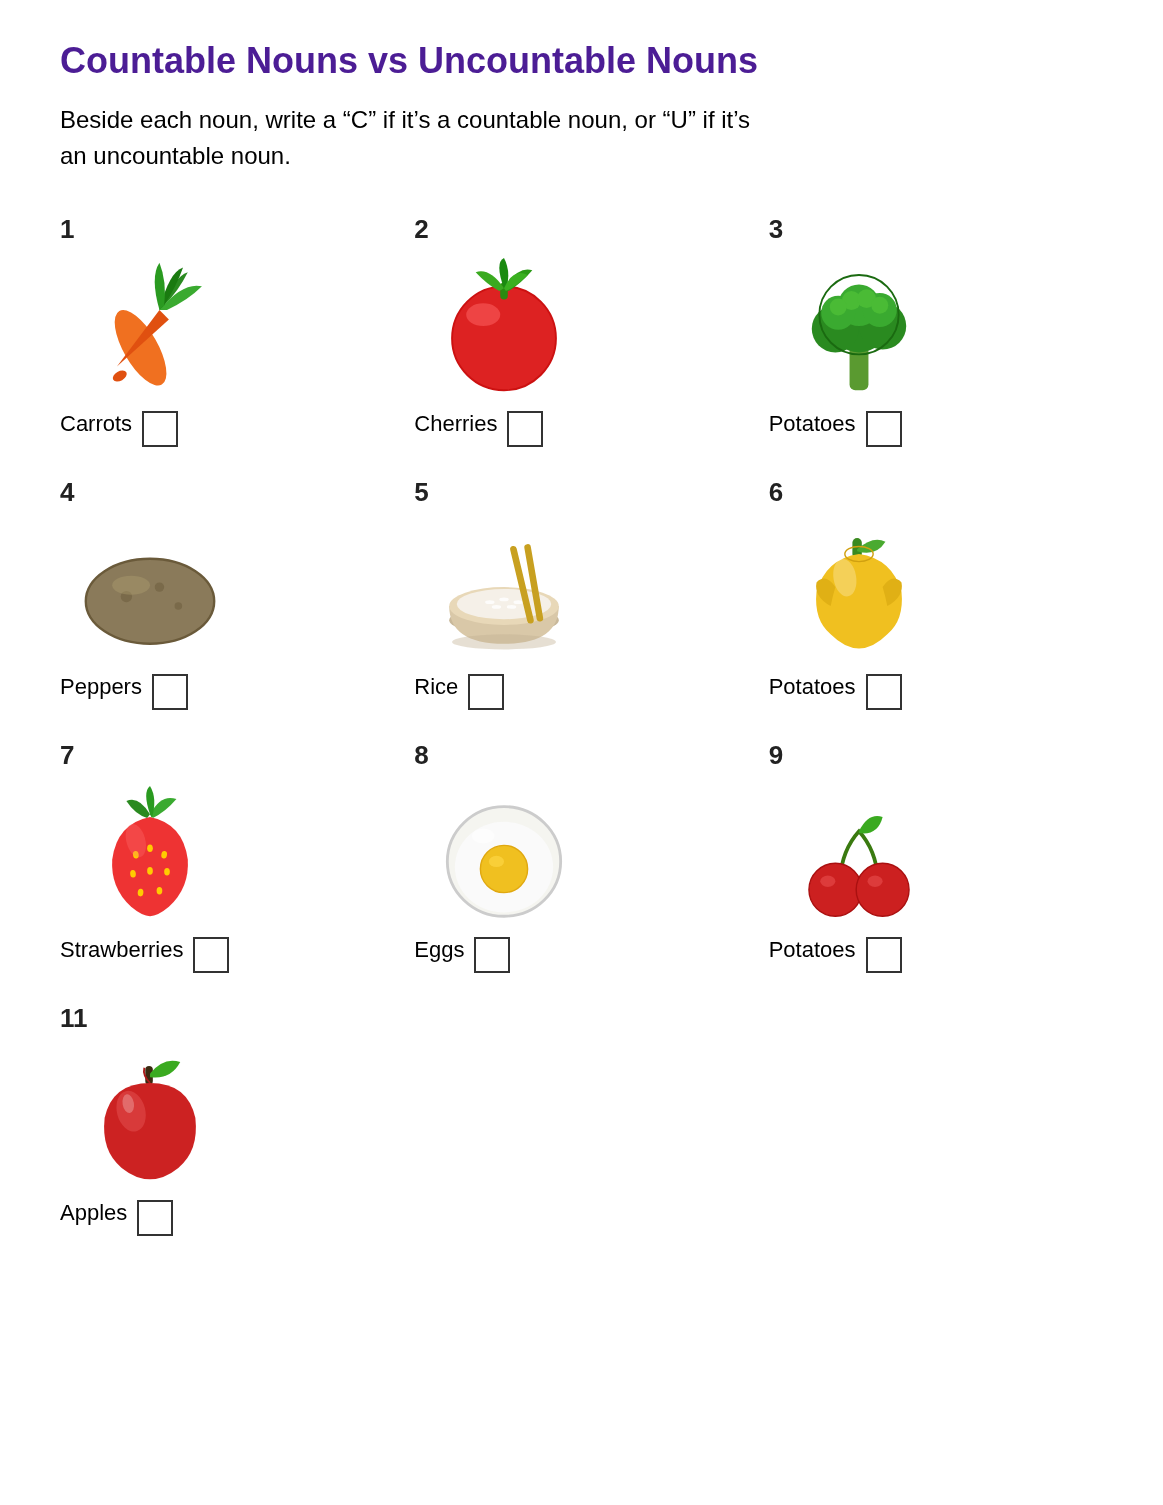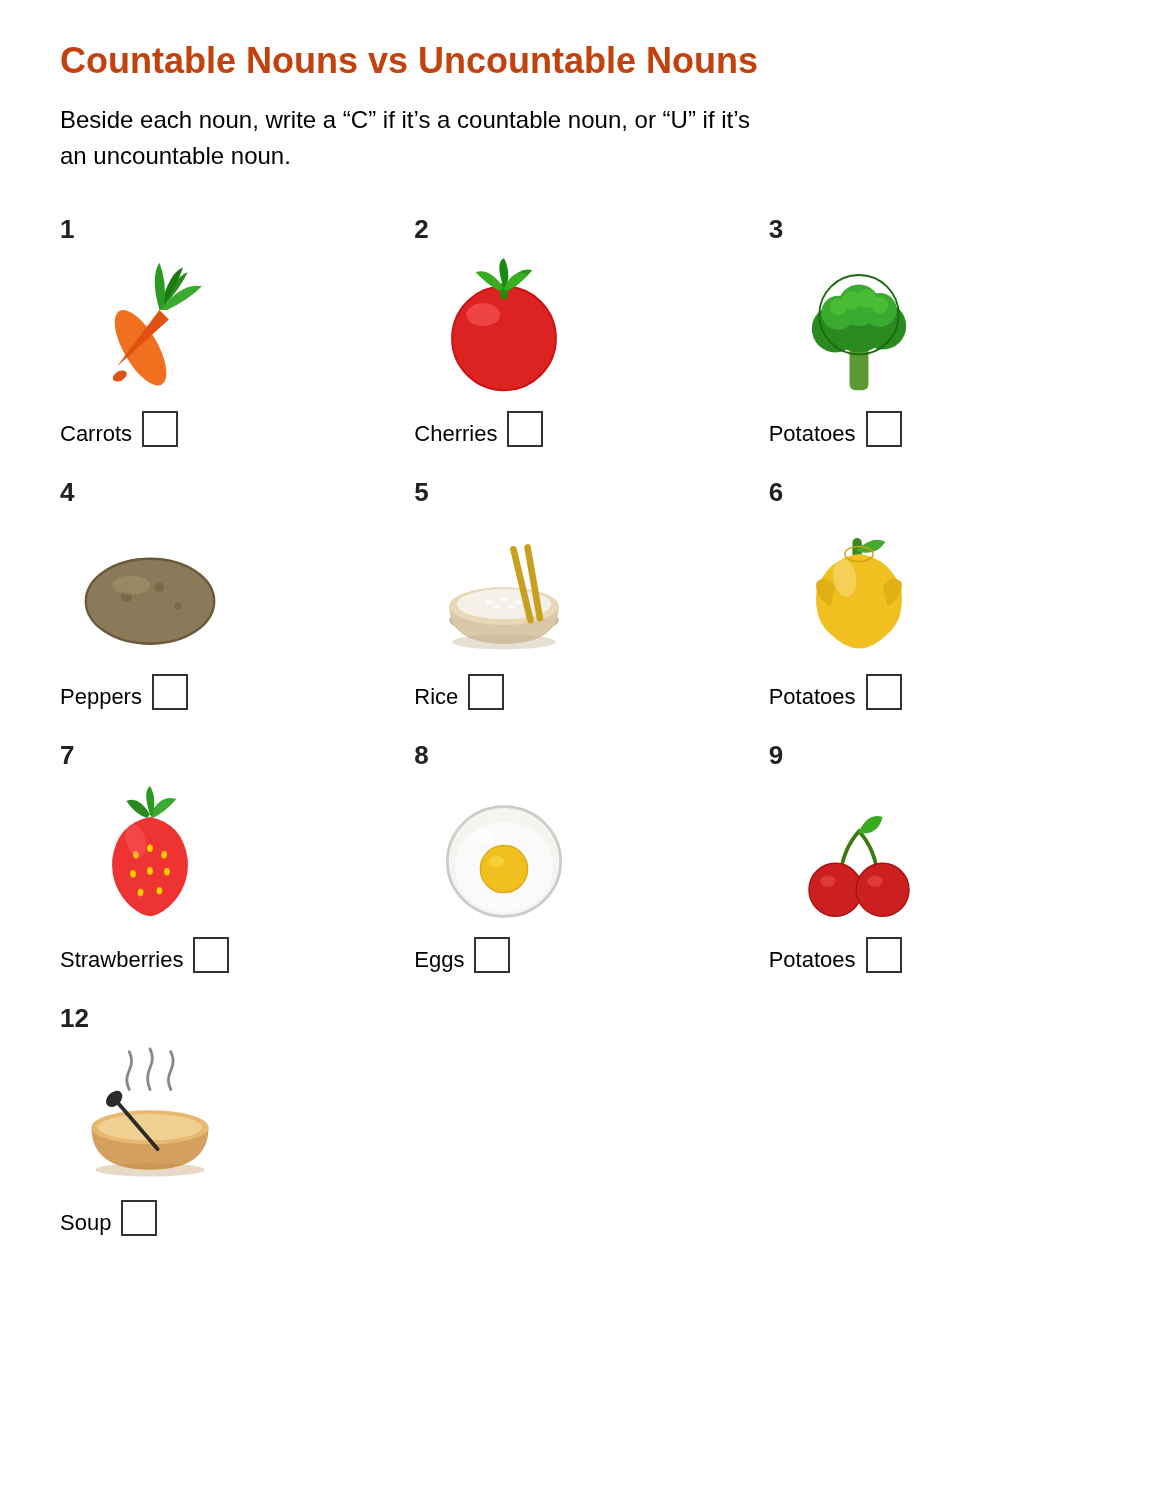--- a/index.html
+++ b/index.html
@@ -4,21 +4,21 @@
   <style>
     * { box-sizing: border-box; margin: 0; padding: 0; }
     body {
       background: #fff;
       font-family: Arial, sans-serif;
       width: 1163px;
       min-height: 1505px;
       padding: 40px 60px;
     }
     h1 {
-      color: #c2410c;
+      color: #4c1d95;
       font-size: 36px;
       font-weight: bold;
       margin-bottom: 20px;
     }
     .instructions {
       font-size: 24px;
       line-height: 1.5;
       margin-bottom: 40px;
       max-width: 700px;
     }
@@ -46,21 +46,21 @@
       align-items: center;
       justify-content: center;
       margin-bottom: 10px;
     }
     .item-image svg {
       max-width: 170px;
       max-height: 145px;
     }
     .item-label-row {
       display: flex;
-      align-items: flex-end;
+      align-items: flex-start;
       gap: 10px;
       font-size: 22px;
     }
     .answer-box {
       width: 36px;
       height: 36px;
       border: 2.5px solid #333;
       display: inline-block;
       background: #fff;
     }
@@ -291,41 +291,38 @@
         <ellipse cx="107" cy="103" rx="8" ry="6" fill="#ee5555" opacity="0.5"></ellipse>
       </svg>
     </div>
     <div class="item-label-row">
       <span>Potatoes</span>
       <span class="answer-box"></span>
     </div>
   </div>
 
 
-
-  <div class="item">
-    <span class="item-number">12</span>
-    <div class="item-image">
-      <svg viewBox="0 0 180 145" xmlns="http://www.w3.org/2000/svg">
-
-        <path d="M68,45 Q63,35 68,25 Q73,15 68,5" fill="none" stroke="#888" stroke-width="3" stroke-linecap="round"></path>
-        <path d="M90,45 Q85,33 90,22 Q95,12 90,2" fill="none" stroke="#888" stroke-width="3" stroke-linecap="round"></path>
-        <path d="M112,45 Q107,35 112,25 Q117,15 112,5" fill="none" stroke="#888" stroke-width="3" stroke-linecap="round"></path>
-
-        <path d="M28,85 Q28,130 90,130 Q152,130 152,85 Z" fill="#d4a060"></path>
-
-        <ellipse cx="90" cy="85" rx="62" ry="18" fill="#e8b870"></ellipse>
-
-        <ellipse cx="90" cy="85" rx="55" ry="14" fill="#f0d090"></ellipse>
-
-        <line x1="55" y1="58" x2="98" y2="108" stroke="#2a2a2a" stroke-width="4" stroke-linecap="round"></line>
-        <ellipse cx="52" cy="55" rx="10" ry="7" fill="#2a2a2a" transform="rotate(-45 52 55)"></ellipse>
-
-        <ellipse cx="90" cy="130" rx="58" ry="7" fill="#b08040" opacity="0.3"></ellipse>
-      </svg>
-    </div>
-    <div class="item-label-row">
-      <span>Soup</span>
-      <span class="answer-box"></span>
-    </div>
-  </div>
+  <div class="item">
+    <span class="item-number">11</span>
+    <div class="item-image">
+      <svg viewBox="0 0 180 145" xmlns="http://www.w3.org/2000/svg">
+
+        <rect x="85" y="20" width="8" height="20" rx="4" fill="#3a2a10"></rect>
+
+        <path d="M90,28 Q105,10 122,16 Q112,35 90,32" fill="#3aaa20"></path>
+
+        <path d="M90,38 Q50,38 42,75 Q38,110 60,128 Q75,140 90,140 Q105,140 120,128 Q142,110 138,75 Q130,38 90,38 Z" fill="#cc2222"></path>
+
+        <path d="M90,38 Q82,30 84,22" fill="none" stroke="#aa1a1a" stroke-width="2"></path>
+
+        <ellipse cx="70" cy="68" rx="15" ry="22" fill="#ee6666" opacity="0.35" transform="rotate(-15 70 68)"></ellipse>
+
+        <ellipse cx="67" cy="60" rx="6" ry="10" fill="#fff" opacity="0.25" transform="rotate(-10 67 60)"></ellipse>
+      </svg>
+    </div>
+    <div class="item-label-row">
+      <span>Apples</span>
+      <span class="answer-box"></span>
+    </div>
+  </div>
+
 
 </div>
 
 </body></html>

